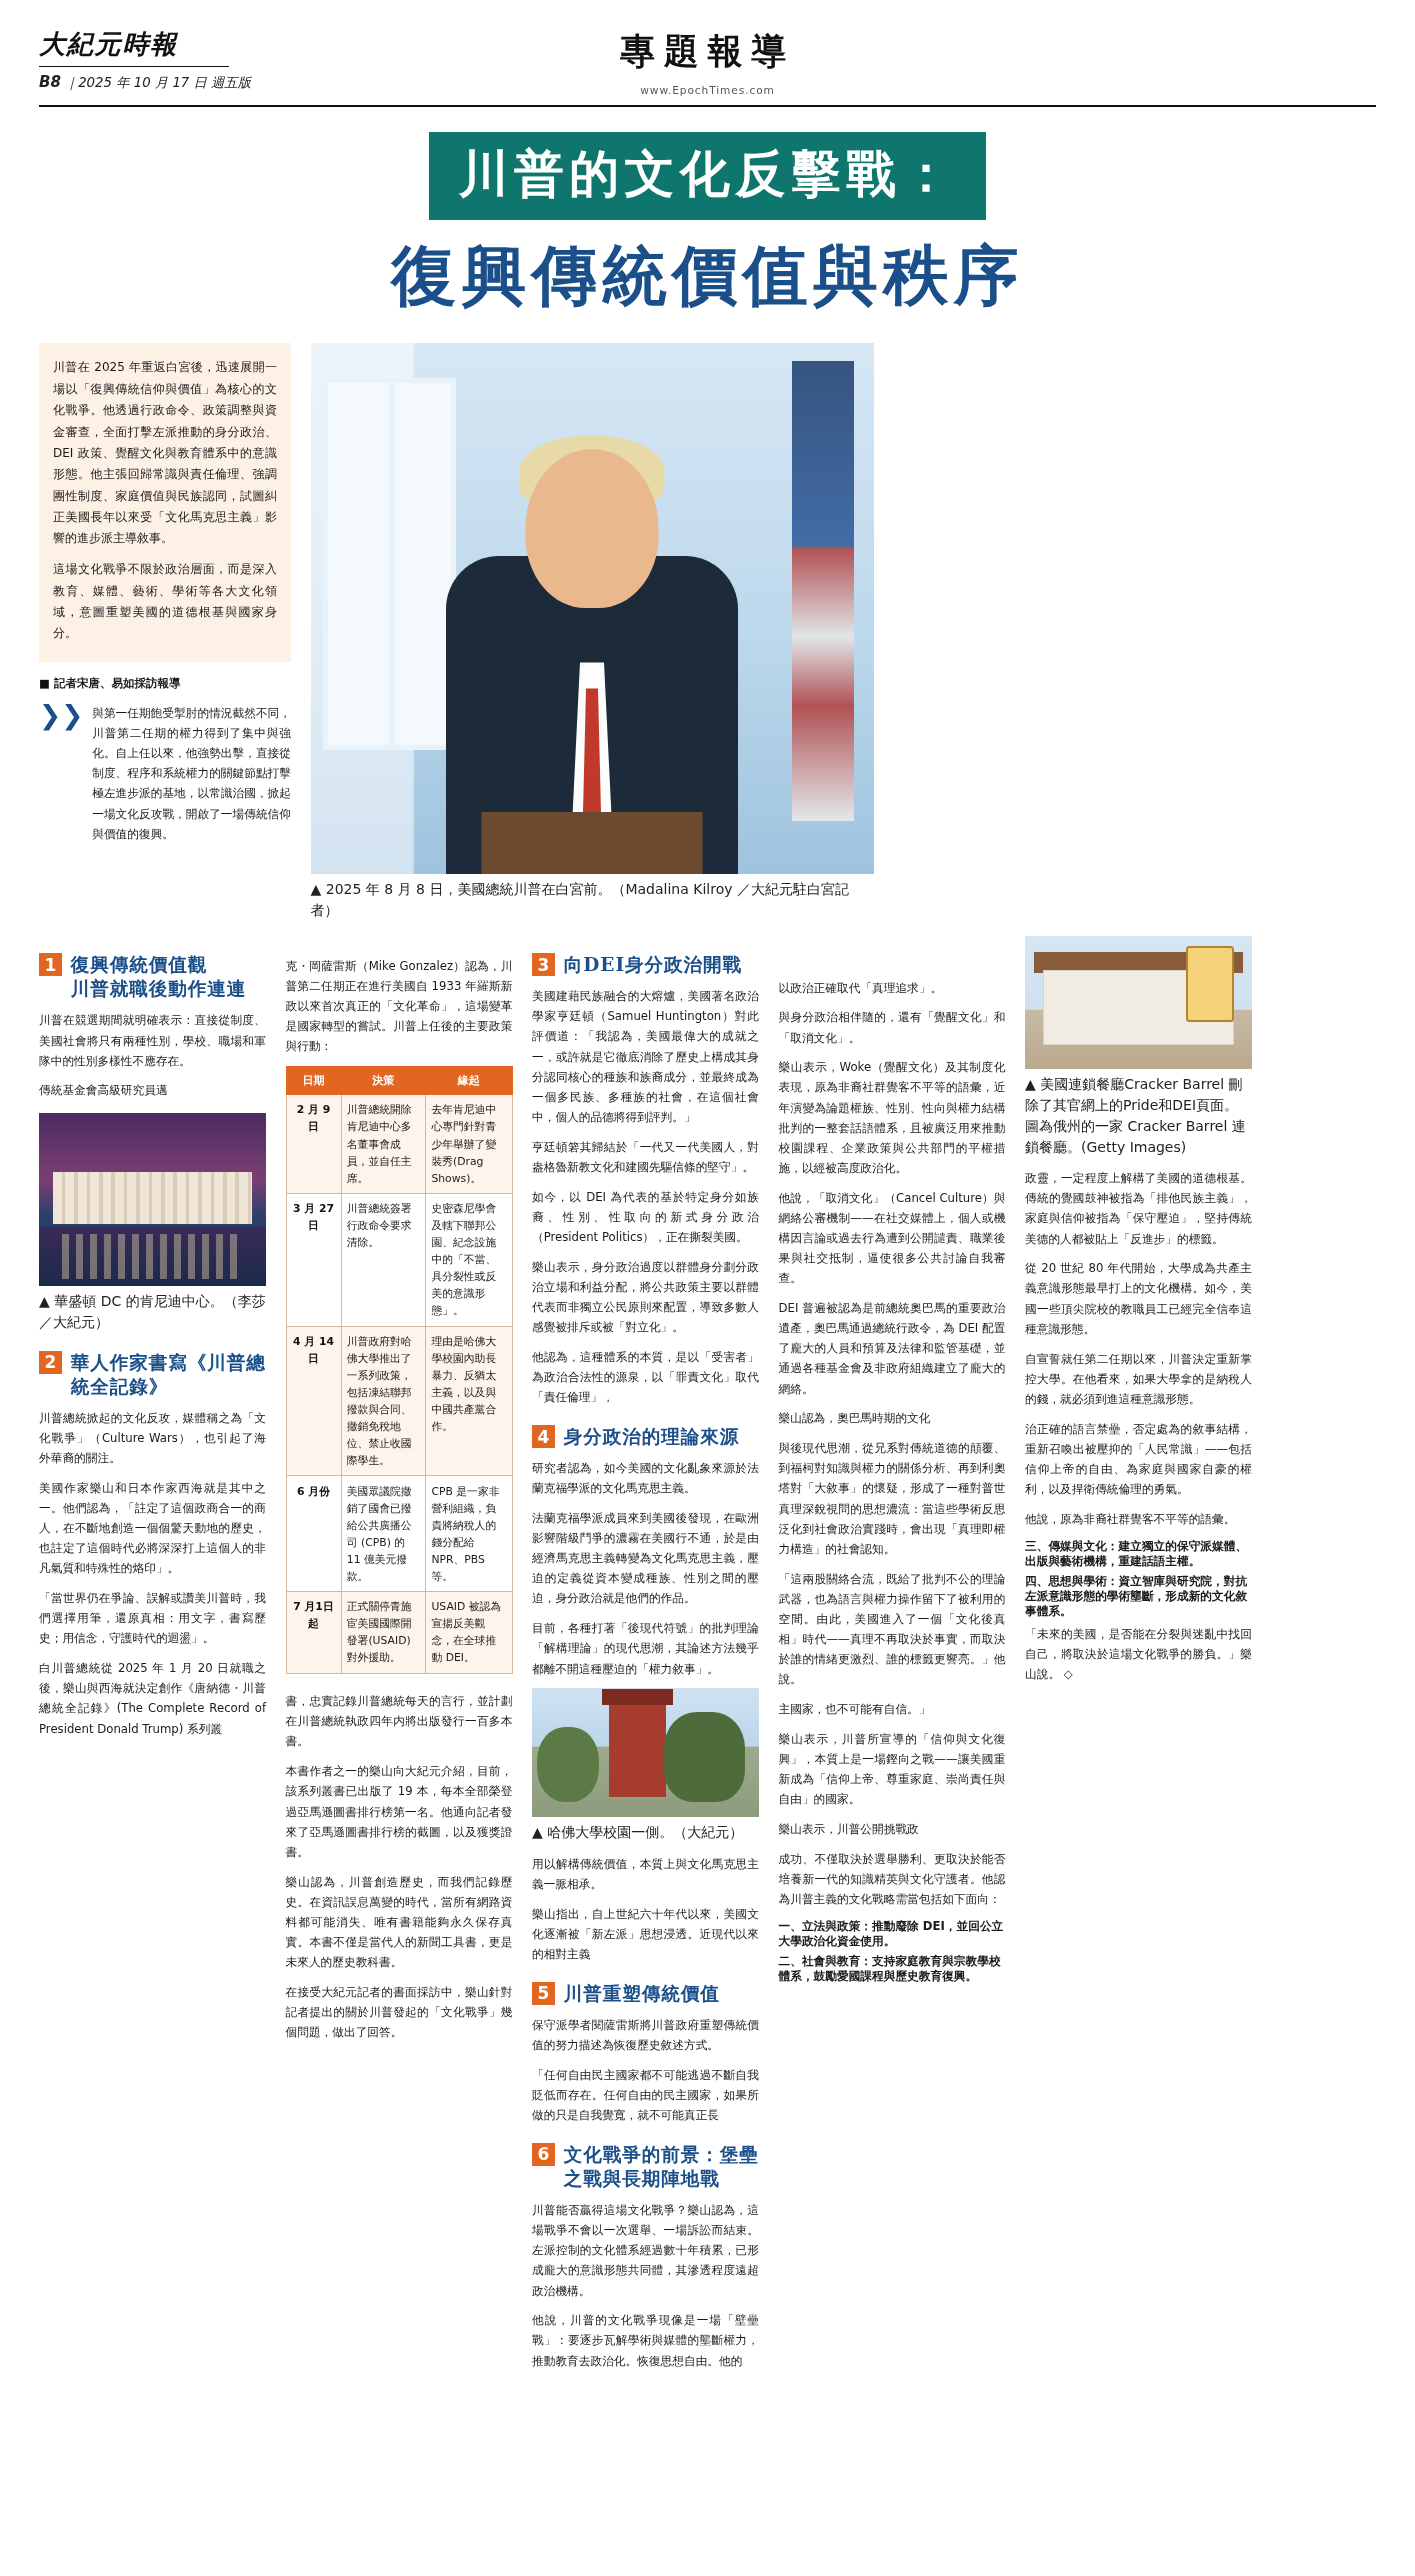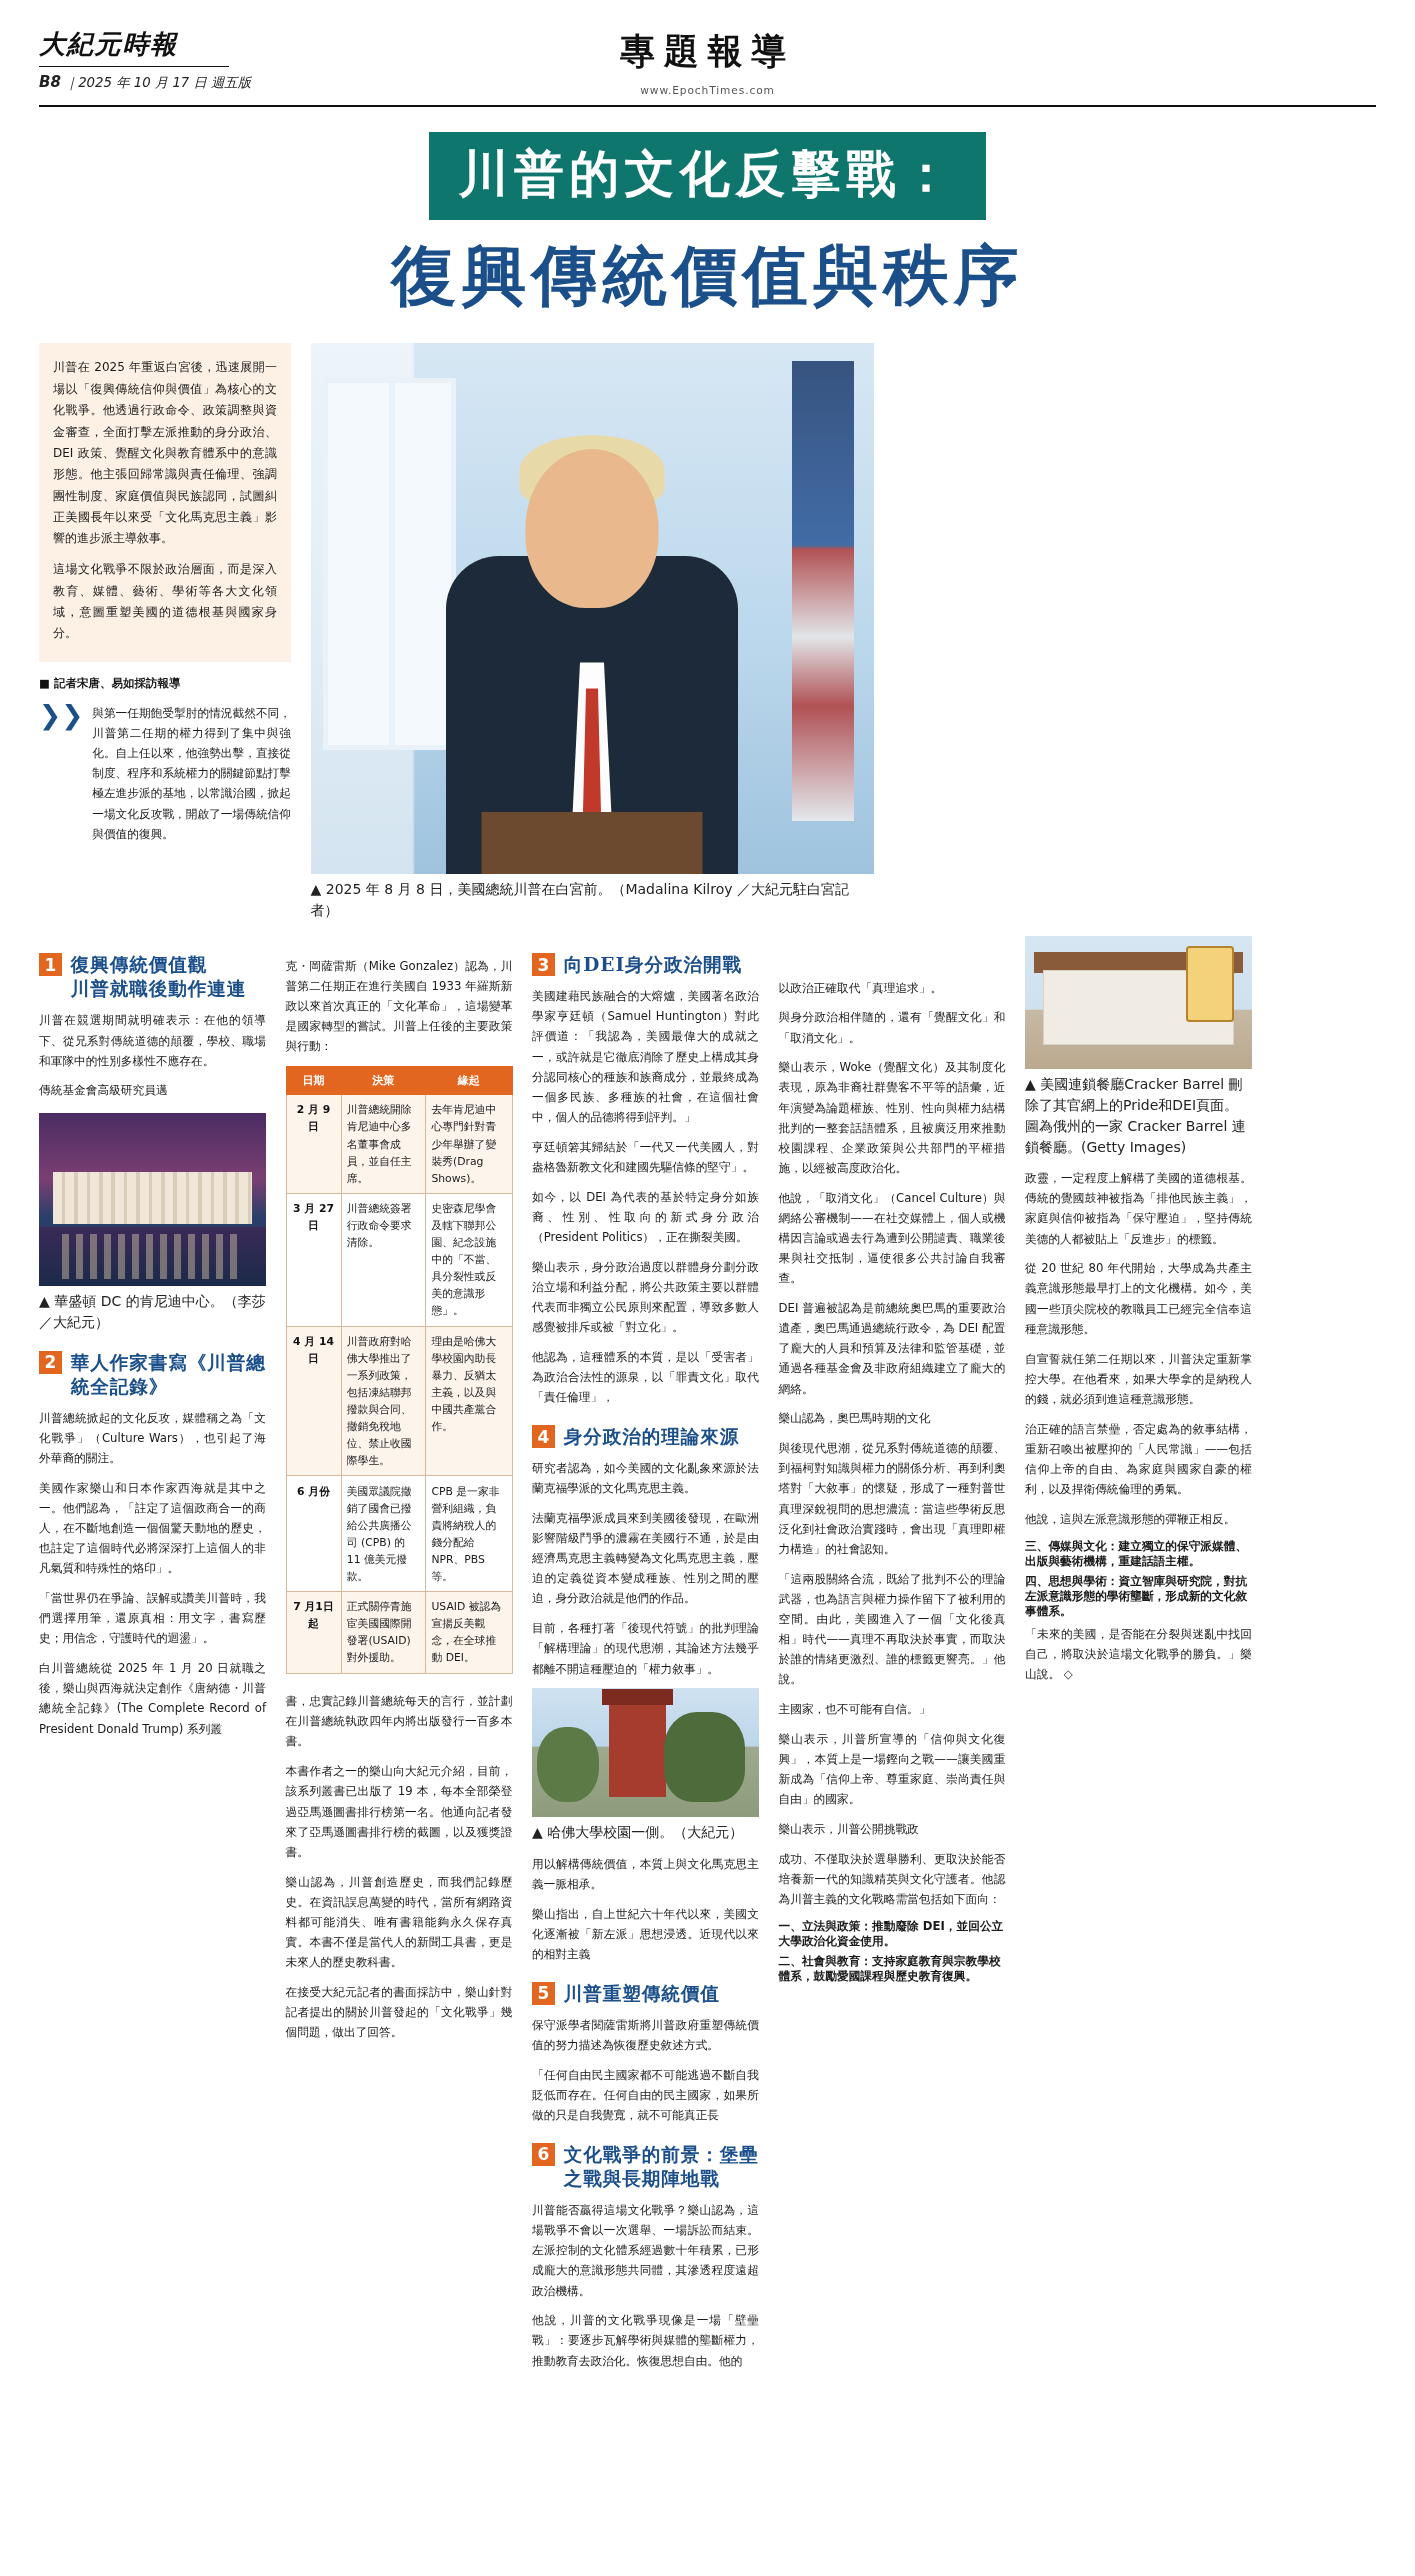--- a/index.html
+++ b/index.html
@@ -184,21 +184,21 @@
     <div class="col" style="visibility:hidden"></div>
   </div>
 
   <div class="content" style="margin-top:3.5px;">
 
     <div class="col">
       <div class="sec">
         <div class="sec-num">1</div>
         <div class="sec-title">復興傳統價值觀<br>川普就職後動作連連</div>
       </div>
-      <p>川普在競選期間就明確表示：在他的領導下、從兄系對傳統道德的顛覆，學校、職場和軍隊中的性別多樣性不應存在。</p>
+      <p>川普在競選期間就明確表示：直接從制度、美國社會將只有兩種性別，學校、職場和軍隊中的性別多樣性不應存在。</p>
       <p>傳統基金會高級研究員邁</p>
 
       <figure style="margin-top:12.4px">
         <div class="dc">
           <div class="bld"></div>
           <div class="cols"></div>
           <div class="water"></div>
           <div class="refl"></div>
         </div>
         <div class="cap">華盛頓 DC 的肯尼迪中心。（李莎／大紀元）</div>
@@ -329,21 +329,21 @@
           <div class="roof"></div>
           <div class="bld"></div>
           <div class="sign"></div>
         </div>
         <div class="cap">美國連鎖餐廳Cracker Barrel 刪除了其官網上的Pride和DEI頁面。圖為俄州的一家 Cracker Barrel 連鎖餐廳。(Getty Images)</div>
       </figure>
       <p style="margin-top:8.8px">政靈，一定程度上解構了美國的道德根基。傳統的覺國鼓神被指為「排他民族主義」，家庭與信仰被指為「保守壓迫」，堅持傳統美德的人都被貼上「反進步」的標籤。</p>
       <p>從 20 世紀 80 年代開始，大學成為共產主義意識形態最早打上的文化機構。如今，美國一些頂尖院校的教職員工已經完全信奉這種意識形態。</p>
       <p>自宣誓就任第二任期以來，川普決定重新掌控大學。在他看來，如果大學拿的是納稅人的錢，就必須到進這種意識形態。</p>
       <p>治正確的語言禁壘，否定處為的敘事結構，重新召喚出被壓抑的「人民常識」——包括信仰上帝的自由、為家庭與國家自豪的權利，以及捍衛傳統倫理的勇氣。</p>
-      <p>他說，這與左派意識形態的彈鞭正相反。</p>
+      <p>他說，原為非裔社群覺客不平等的語彙。</p>
       <div class="sub-head">三、傳媒與文化：建立獨立的保守派媒體、出版與藝術機構，重建話語主權。</div>
       <div class="sub-head">四、思想與學術：資立智庫與研究院，對抗左派意識形態的學術壟斷，形成新的文化敘事體系。</div>
       <p class="endmark">「未來的美國，是否能在分裂與迷亂中找回自己，將取決於這場文化戰爭的勝負。」樂山說。</p>
     </div>
 
   </div>
 </div>
 
 
 </body></html>

